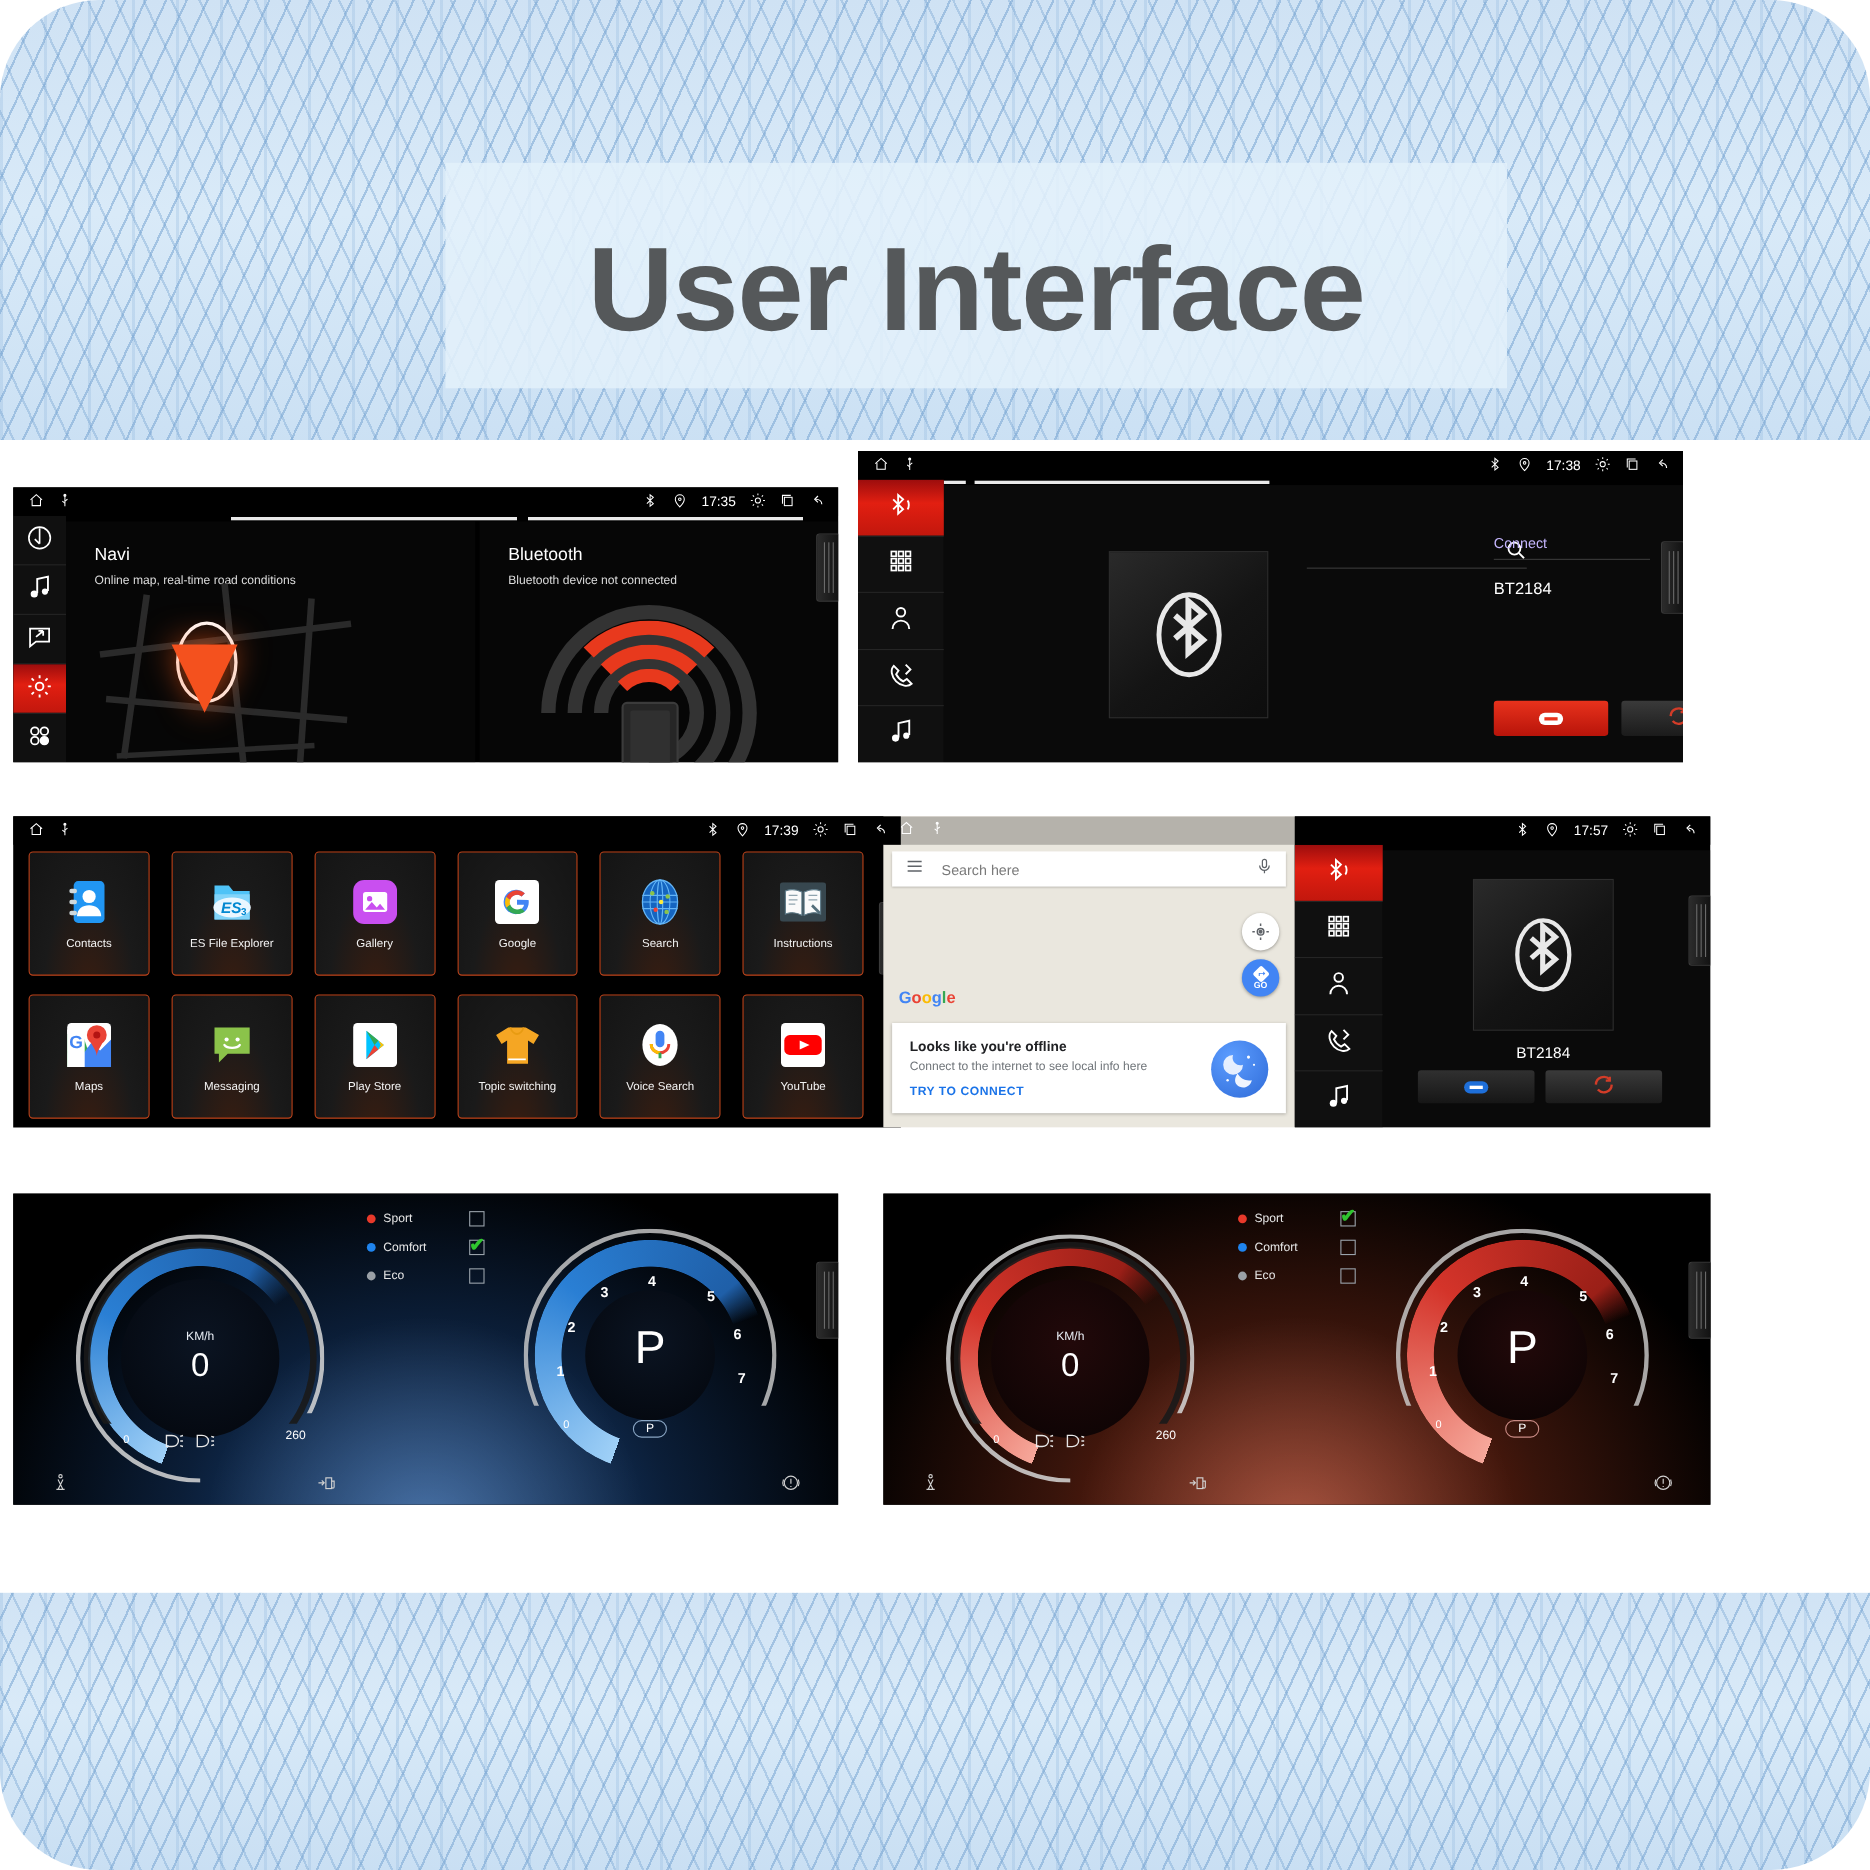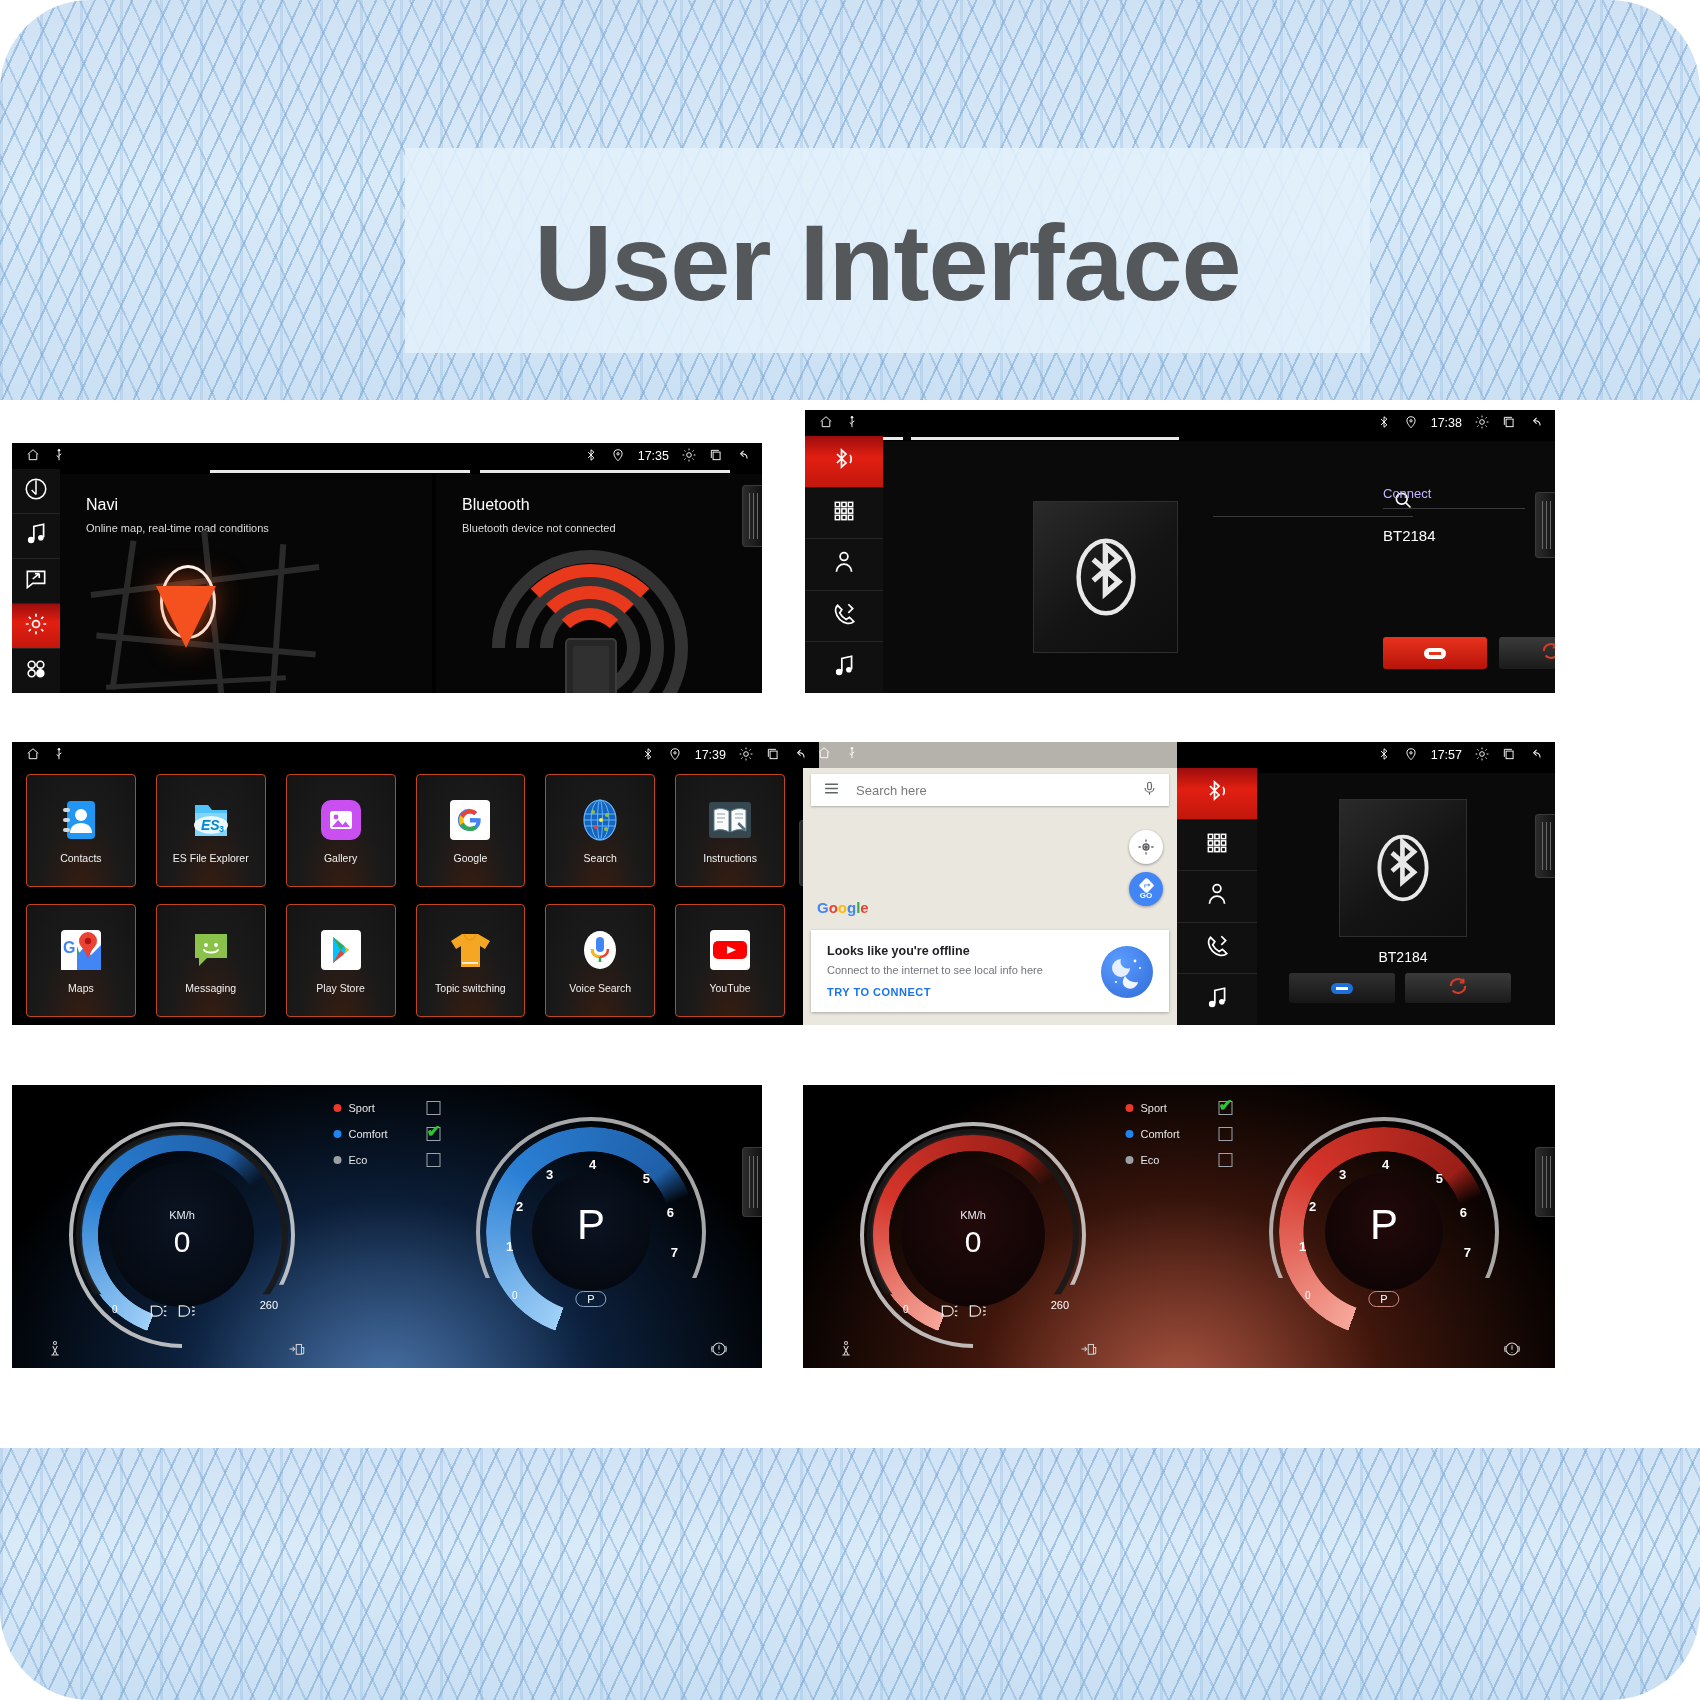--- a/index.html
+++ b/index.html
@@ -294,21 +294,21 @@
     </div>
   </div>
 
   <div class="edge-knob" style="top:42px; height:62px;">
     <i style="left:6px;"></i>
       <i style="left:10px;"></i>
       <i style="left:14px;"></i>
   </div>
 </div>
 
-<div class="unit" style="left:805px; top:410px; width:750px; height:283px;">
+<div class="unit" style="left:780px; top:410px; width:750px; height:283px;">
 
   <div class="statusbar">
     <div class="sb-left">
       <span>
         <svg class="sb-ico" viewBox="0 0 24 24" fill="none" stroke="#fff" stroke-width="1.6">
           <path d="M3 11 12 3l9 8"></path>
             <path d="M5.5 10v10h13V10"></path>
           </svg>
       </span>
       <span>

